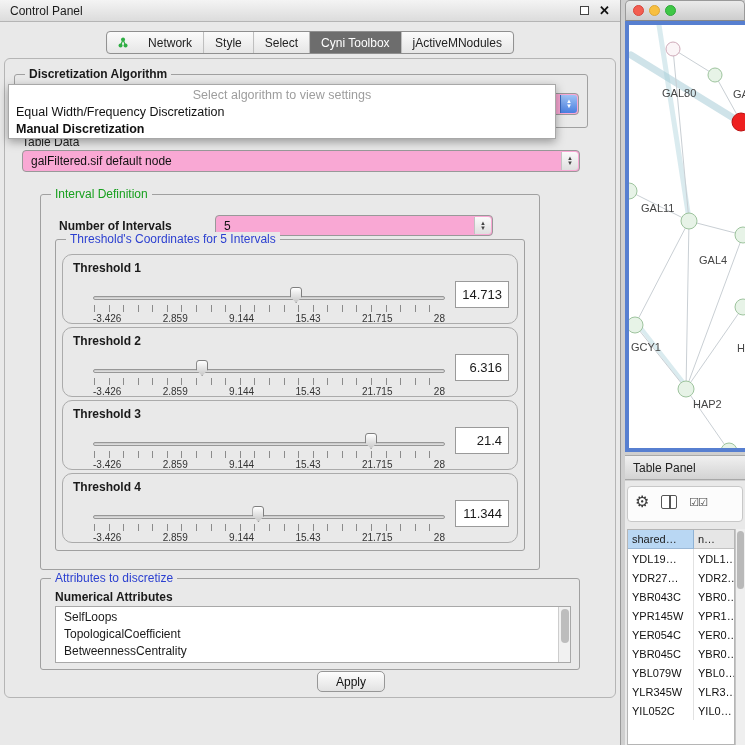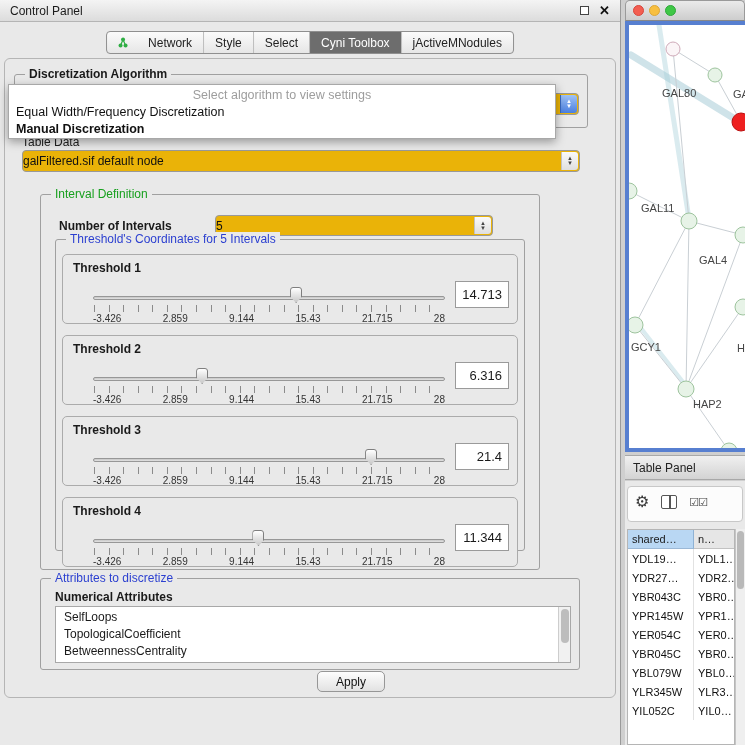--- a/index.html
+++ b/index.html
@@ -28,22 +28,22 @@
 
   .cp-body{position:absolute;left:4px;top:58px;width:612px;height:640px;border:1px solid #b5b5b5;border-radius:6px;background:#e9e9e9;}
 
   .group{position:absolute;border:1px solid #a0a0a0;border-radius:3px;}
   .group>.legend{position:absolute;top:-8px;left:10px;background:#e9e9e9;padding:0 4px;font-size:12px;line-height:14px;}
   .legend.dark{color:#1a1a1a;font-weight:bold;}
   .legend.green{color:#17a01e;text-align:center;}
   .legend.blue{color:#2b3fd0;}
 
   
-  .combo{position:absolute;background:#eab308;border:1px solid #999;border-radius:4px;display:flex;align-items:center;
-         padding-left:0;font-size:12px;color:#111;}
+  .combo{position:absolute;background:#f9a8d4;border:1px solid #999;border-radius:4px;display:flex;align-items:center;
+         padding-left:8px;font-size:12px;color:#111;}
   .stepper{position:absolute;right:1px;top:1px;bottom:1px;width:17px;display:flex;flex-direction:column;align-items:center;
            justify-content:center;background:linear-gradient(#fafafa,#dfdfdf);border-left:1px solid #c2c2c2;
            border-radius:0 3px 3px 0;color:#444;}
   .stepper i{font-style:normal;font-size:6px;line-height:5px;}
   .stepper.blue{background:linear-gradient(#9fc2f5,#4a7fe0);border-left:1px solid #3a6ac0;color:#fff;}
 
   
   #algo-group{left:14px;top:74px;width:574px;height:54px;}
   #algo-combo{left:8px;top:18px;right:8px;height:22px;}
   .algo-popup{position:absolute;left:8px;top:84px;width:548px;background:#fff;border:1px solid #a8a8a8;
@@ -54,21 +54,21 @@
 
   #table-data-label{position:absolute;left:22px;top:135px;font-size:12px;color:#222;}
   #table-data-combo{left:22px;top:150px;width:558px;height:22px;}
 
   
   #interval-group{left:40px;top:194px;width:500px;height:376px;}
   #intervals-label{position:absolute;left:18px;top:24px;font-size:12px;font-weight:bold;}
   #intervals-combo{left:174px;top:20px;width:278px;height:21px;}
   #thresholds-group{left:14px;top:44px;width:470px;height:312px;}
   .threshold-list{position:absolute;left:6px;top:14px;right:6px;}
-  .threshold-box{position:relative;height:70px;margin-bottom:11px;border:1px solid #ababab;border-radius:5px;background:#e9e9e9;text-decoration:underline;}
+  .threshold-box{position:relative;height:70px;margin-bottom:3px;border:1px solid #ababab;border-radius:10px;background:#e9e9e9;text-decoration:underline;}
   .th-label{position:absolute;left:10px;top:6px;font-size:12px;font-weight:bold;}
   .slider-zone{position:absolute;left:30px;right:72px;top:38px;height:30px;}
   .track{position:absolute;left:0;right:0;top:3px;height:4px;background:linear-gradient(#c6c6c6,#e3e3e3);
          border:1px solid #979797;border-radius:3px;}
   .thumb{position:absolute;top:-6px;width:12px;height:16px;margin-left:-6px;
          background:linear-gradient(#ffffff,#c9c9c9);border:1px solid #7f7f7f;border-radius:3px 3px 0 0;
          clip-path:polygon(0 0,100% 0,100% 60%,50% 100%,0 60%);}
   .ticks{position:absolute;left:1px;right:1px;top:12px;height:7px;
          background:repeating-linear-gradient(90deg,#8b8b8b 0,#8b8b8b 1px,transparent 1px,transparent 4.1666%);}
   .scale{position:absolute;left:0;right:0;top:20px;display:flex;justify-content:space-between;font-size:10px;color:#333;}

